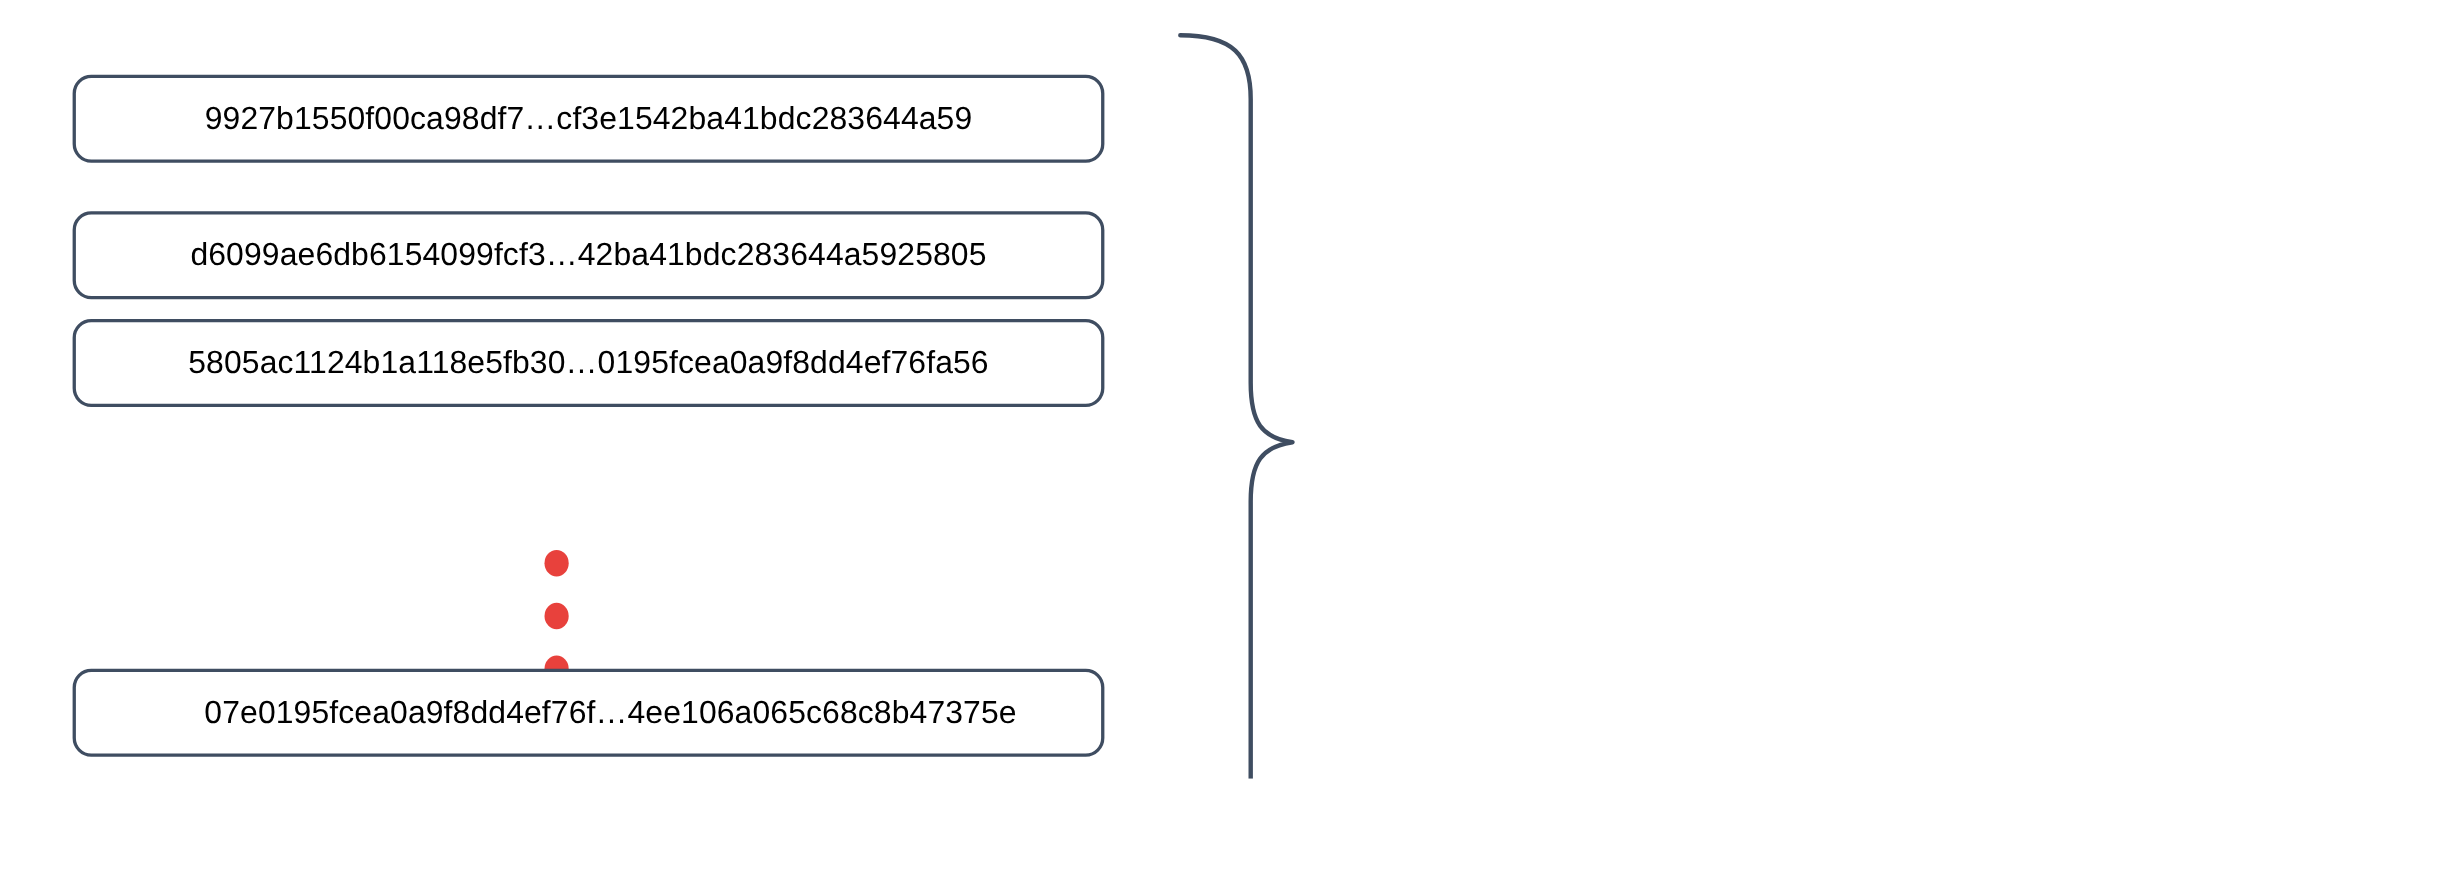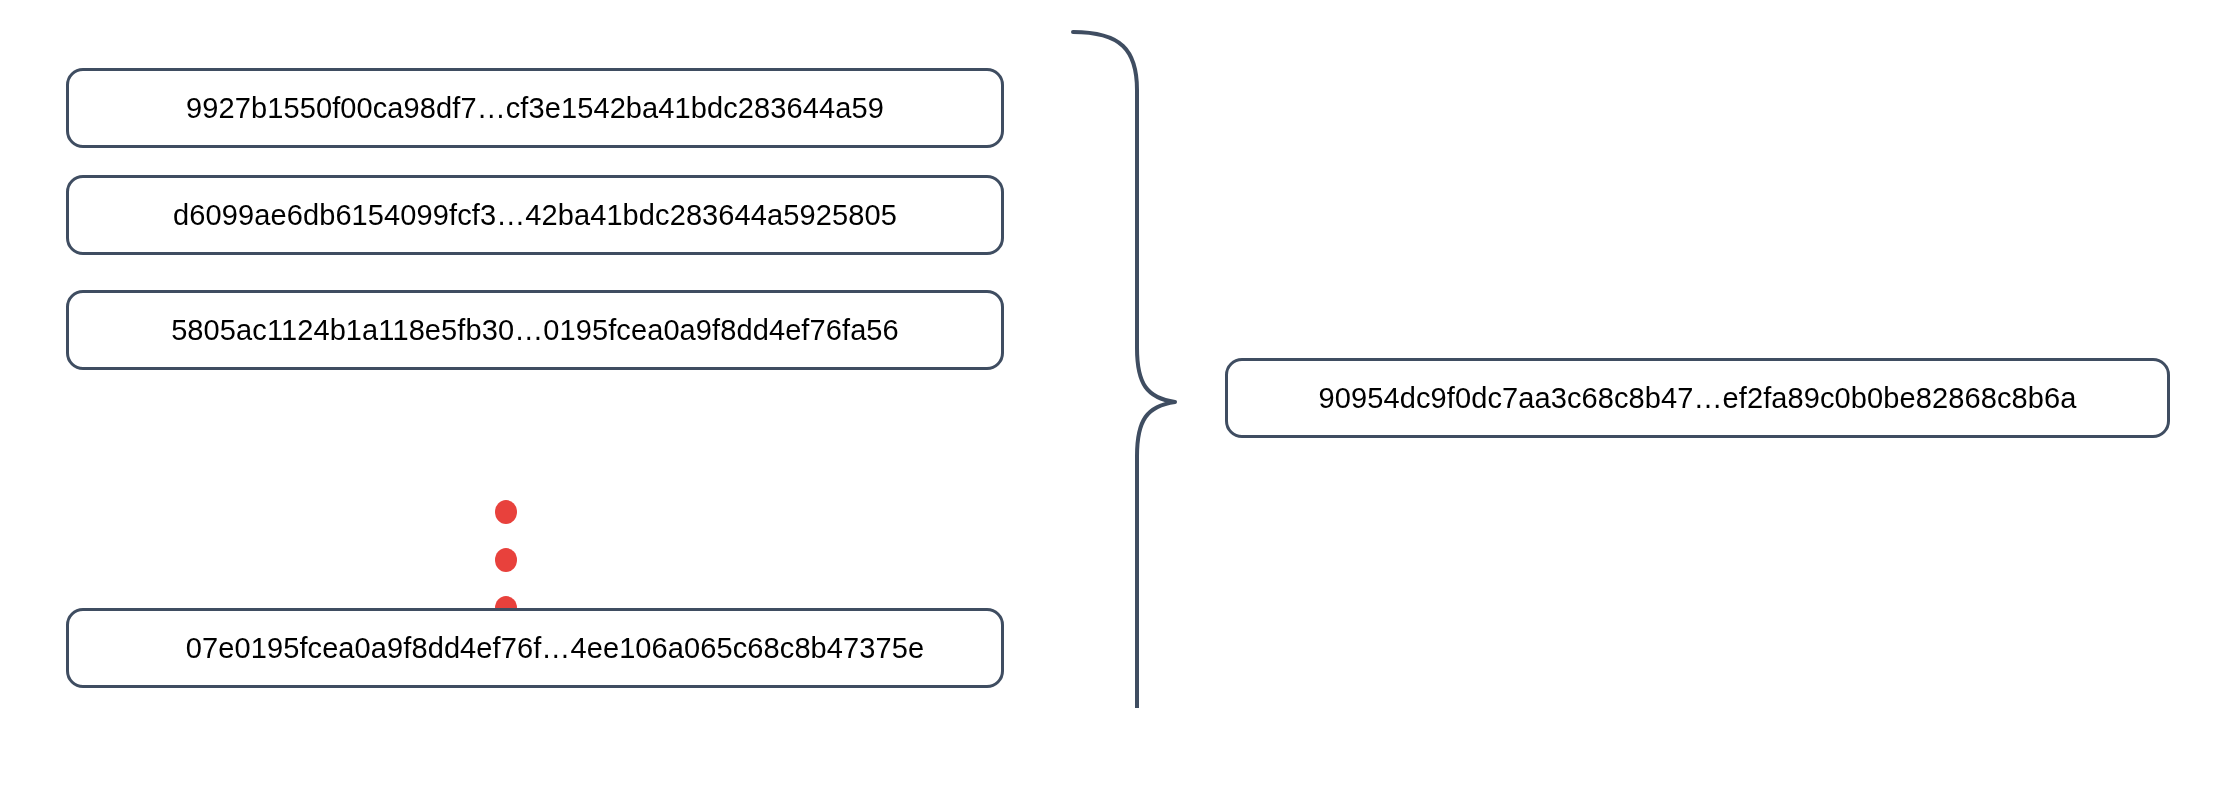--- a/index.html
+++ b/index.html
@@ -38,21 +38,21 @@
     white-space: nowrap;
   }
 
   .left-box {
     left: 66px;
     width: 938px;
     height: 80px;
   }
 
   #box-0 { top: 68px; }
-  #box-1 { top: 175px; justify-content: center; }
+  #box-1 { top: 192px; justify-content: center; }
   #box-2 { top: 290px; text-align: center; }
   #box-3 { top: 400px; }
   #box-4 { top: 608px; padding-left: 40px; }
 
   #result-box {
     left: 1225px;
     top: 358px;
     width: 945px;
     height: 80px;
   }
@@ -125,17 +125,14 @@
       <path d="M 18 4
                C 66 4 82 22 82 62
                L 82 320
                C 82 356 92 370 120 374
                C 92 378 82 392 82 428
                L 82 688
                C 82 728 66 746 18 746" fill="none" stroke="#3f4d61" stroke-width="4" stroke-linecap="round" stroke-linejoin="round"></path>
     </svg>
   </div>
 
-  <div class="hash-box" id="result-box">
-    <span>90954dc9f0dc7aa3c68c8b47…ef2fa89c0b0be82868c8b6a</span>
-  </div>
 
 </div>
 
 </body></html>

